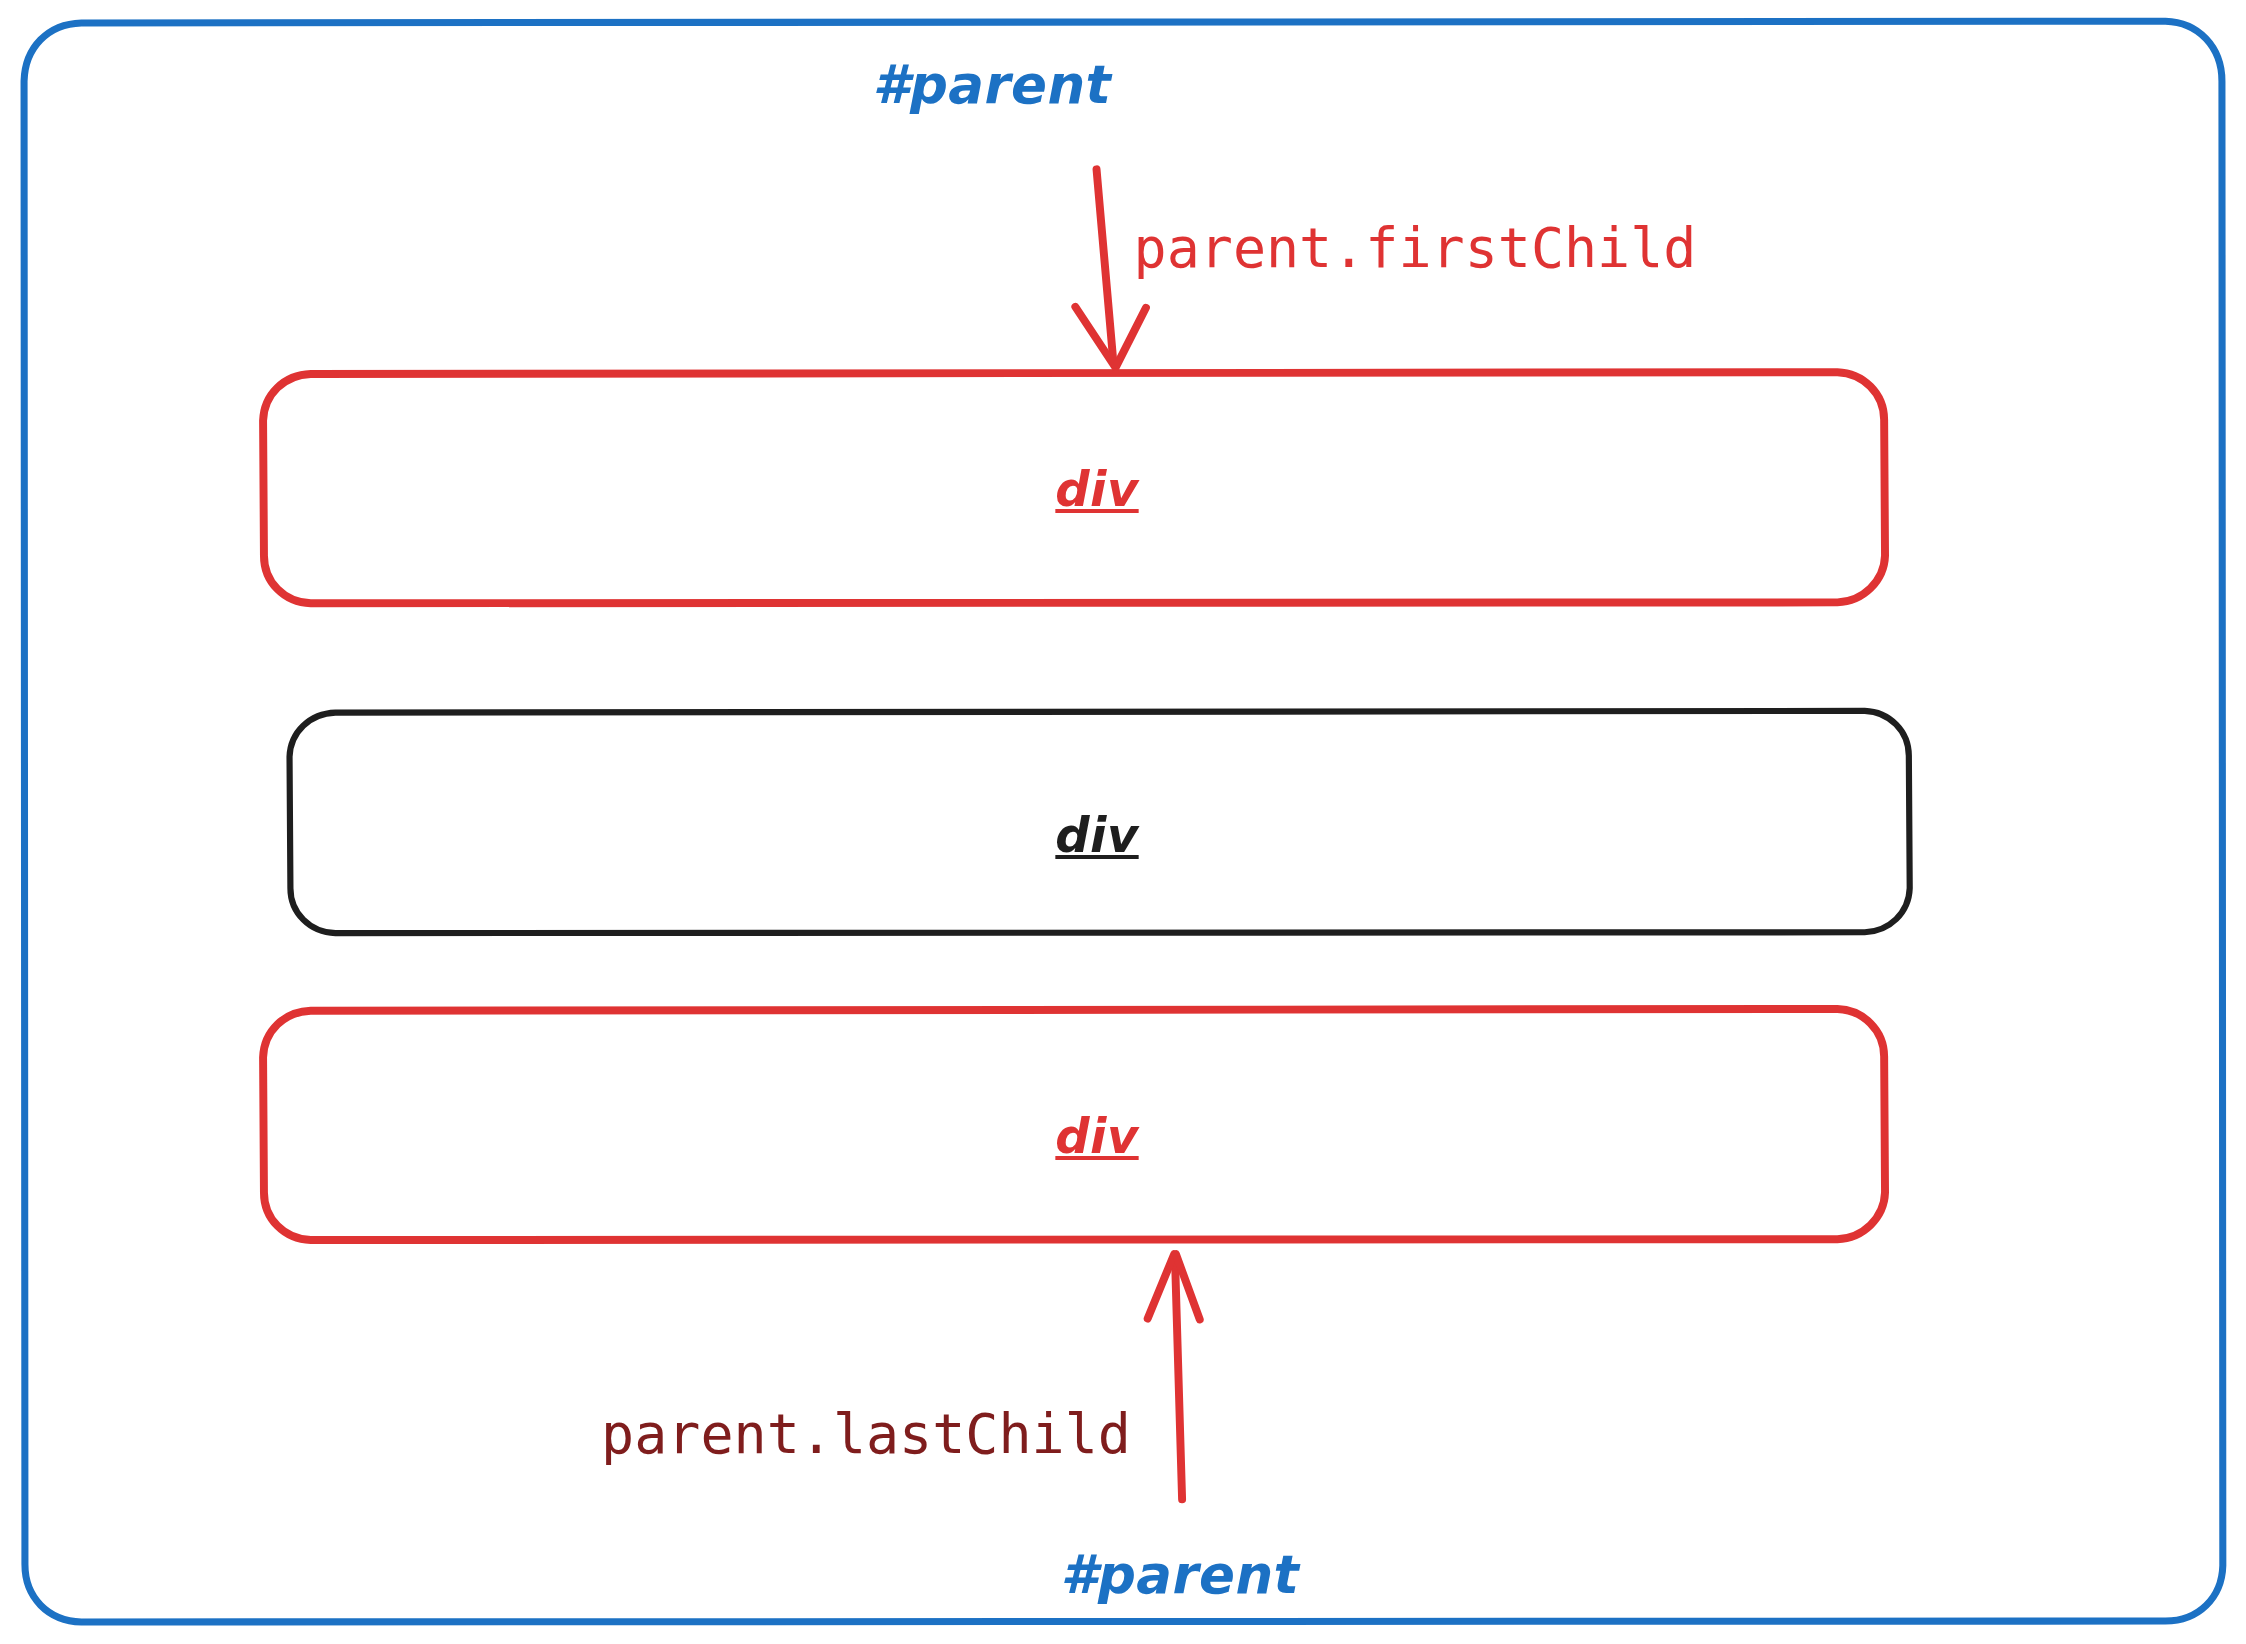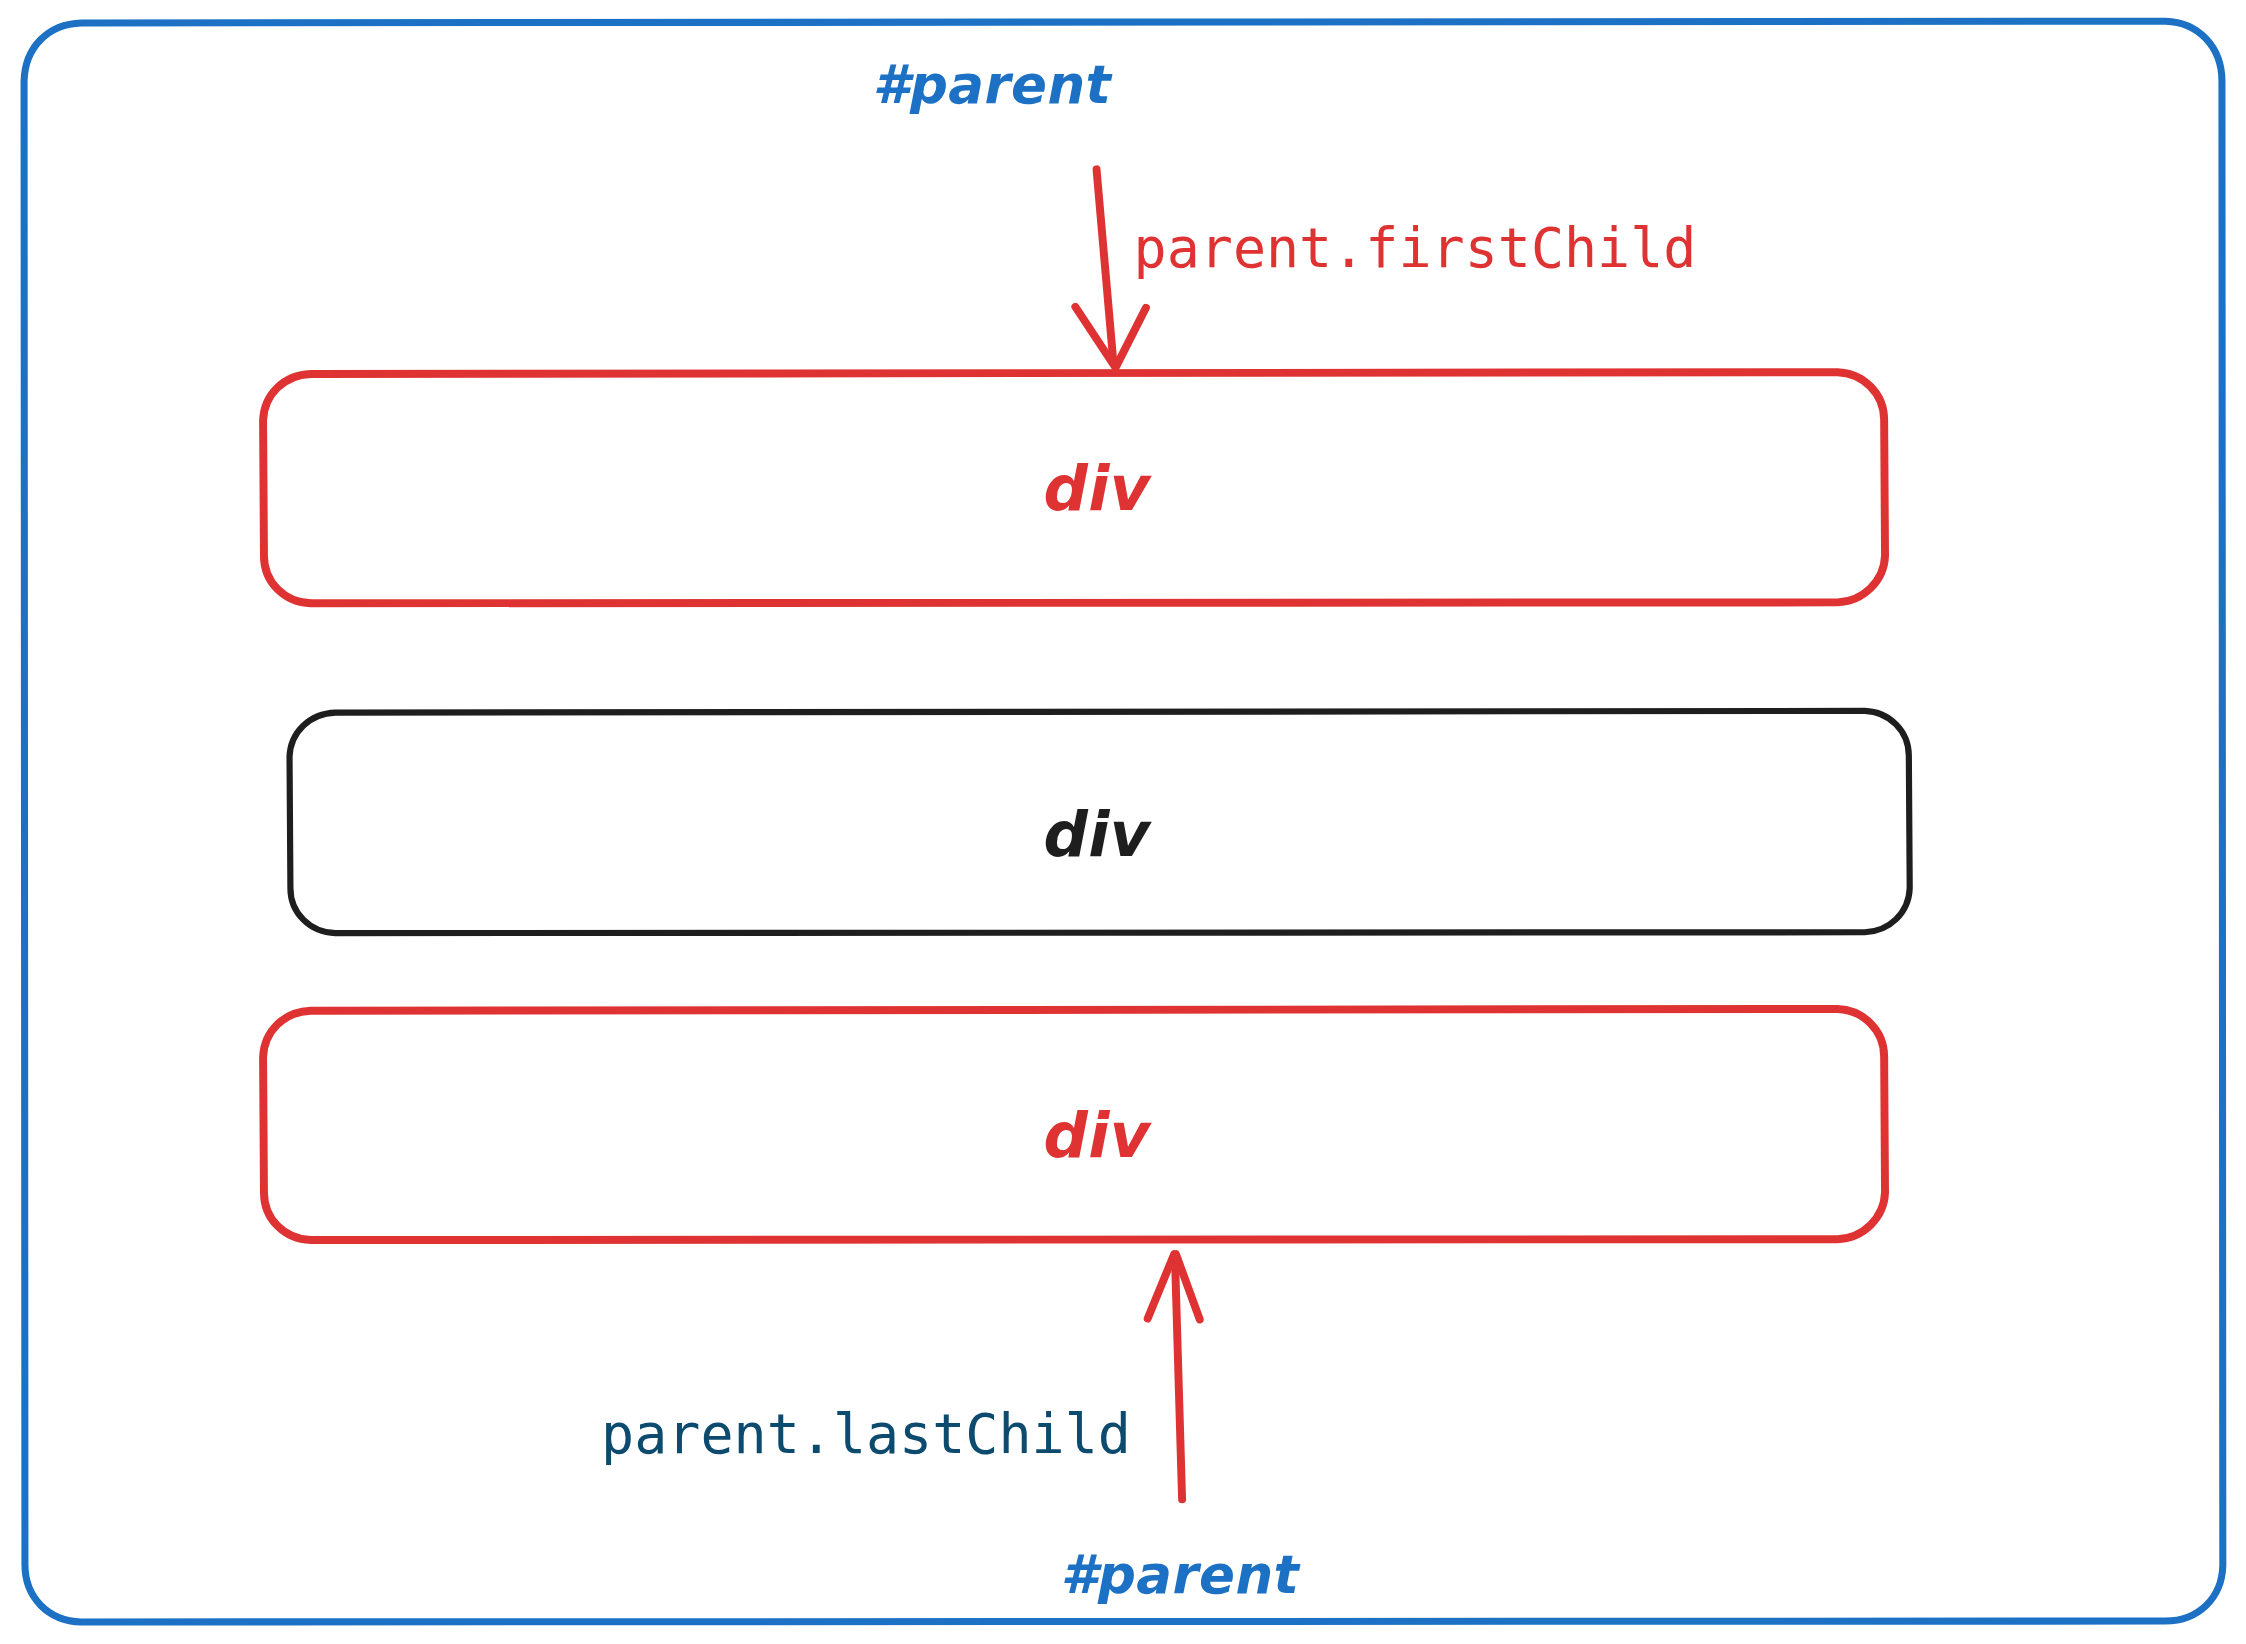--- a/index.html
+++ b/index.html
@@ -58,22 +58,23 @@
     font-size: 55px;
     transform: translate(-50%, -50%);
   }
   .lbl-lastchild {
     left: 866px;
     top: 1434px;
     font-size: 55px;
     transform: translate(-50%, -50%);
   }
   .box-text {
-    font-size: 62px;
+    font-size: 48px;
     transform: translate(-50%, -50%);
+    text-decoration: underline;
   }
   .div1-text { left: 1097px; top: 489px; }
   .div2-text { left: 1097px; top: 835px; }
   .div3-text { left: 1097px; top: 1136px; }
 </style>
 </head>
 <body>
 
 <div id="stage">
 
@@ -143,18 +144,18 @@
   <div class="label hand lbl-parent-top" style="color:#1C71C4;">#parent</div>
 
   <div class="label mono lbl-firstchild" style="color:#DF3333;">parent.firstChild</div>
 
   <div class="label hand box-text div1-text" style="color:#DF3333;">div</div>
 
   <div class="label hand box-text div2-text" style="color:#1E1E1E;">div</div>
 
   <div class="label hand box-text div3-text" style="color:#DF3333;">div</div>
 
-  <div class="label mono lbl-lastchild" style="color:#0c4a6e;">parent.lastChild</div>
+  <div class="label mono lbl-lastchild" style="color:#7f1d1d;">parent.lastChild</div>
 
   <div class="label hand lbl-parent-bottom" style="color:#1C71C4;">#parent</div>
 
 </div>
 
 
 </body></html>

